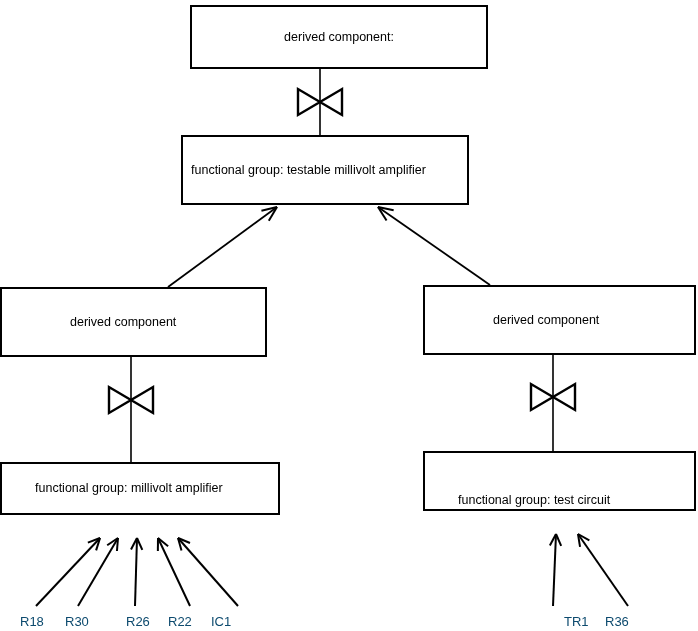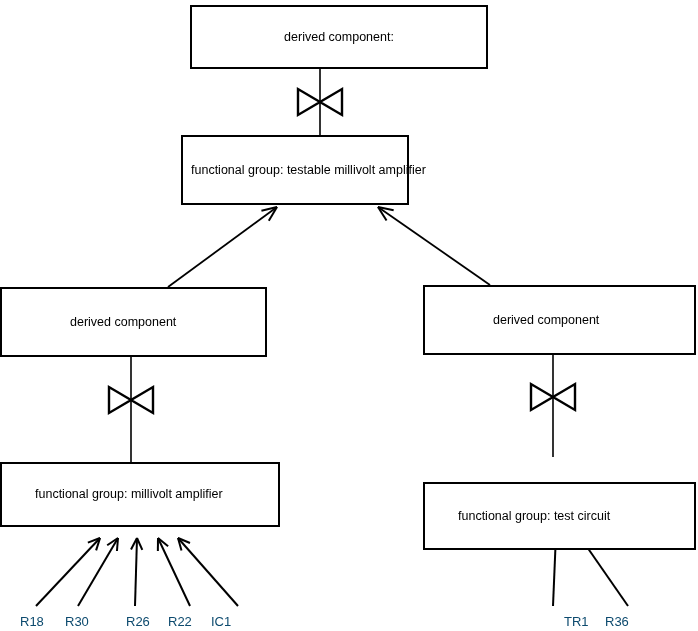--- a/index.html
+++ b/index.html
@@ -127,41 +127,41 @@
         </g>
       </g>
   </svg>
 
   <div id="node-layer">
       <div class="node-box center-text" style="left: 182px; top: 5px; width: 298px; height: 64px; margin-left: 8px;">
         <div style="text-align: center;">
           <div class="node-line">derived component:</div>
         </div>
       </div>
-      <div class="node-box left-block" style="left: 181px; top: 135px; width: 228px; height: 70px;">
+      <div class="node-box left-block" style="left: 181px; top: 135px; width: 288px; height: 70px;">
         <div style="margin-left: 8px;">
           <div class="node-line">functional group: testable millivolt amplifier</div>
         </div>
       </div>
       <div class="node-box left-block" style="left: 0px; top: 287px; width: 267px; height: 70px;">
         <div style="margin-left: 68px;">
           <div class="node-line">derived component</div>
         </div>
       </div>
       <div class="node-box left-block" style="left: 423px; top: 285px; width: 273px; height: 70px;">
         <div style="margin-left: 68px;">
           <div class="node-line">derived component</div>
         </div>
       </div>
-      <div class="node-box left-block" style="left: 0px; top: 462px; width: 280px; height: 65px;">
+      <div class="node-box left-block" style="left: 0px; top: 462px; width: 280px; height: 53px;">
         <div style="margin-left: 33px;">
           <div class="node-line">functional group: millivolt amplifier</div>
         </div>
       </div>
-      <div class="node-box left-block" style="left: 423px; top: 482px; width: 273px; height: 68px;">
+      <div class="node-box left-block" style="left: 423px; top: 451px; width: 273px; height: 60px; justify-content: flex-end;">
         <div style="margin-left: 33px;">
           <div class="node-line">functional group: test circuit</div>
         </div>
       </div>
     </div>
   <div id="label-layer">
       <div class="leaf-label" style="left: 20px; top: 614px;">R18</div>
       <div class="leaf-label" style="left: 65px; top: 614px;">R30</div>
       <div class="leaf-label" style="left: 126px; top: 614px;">R26</div>
       <div class="leaf-label" style="left: 168px; top: 614px;">R22</div>

